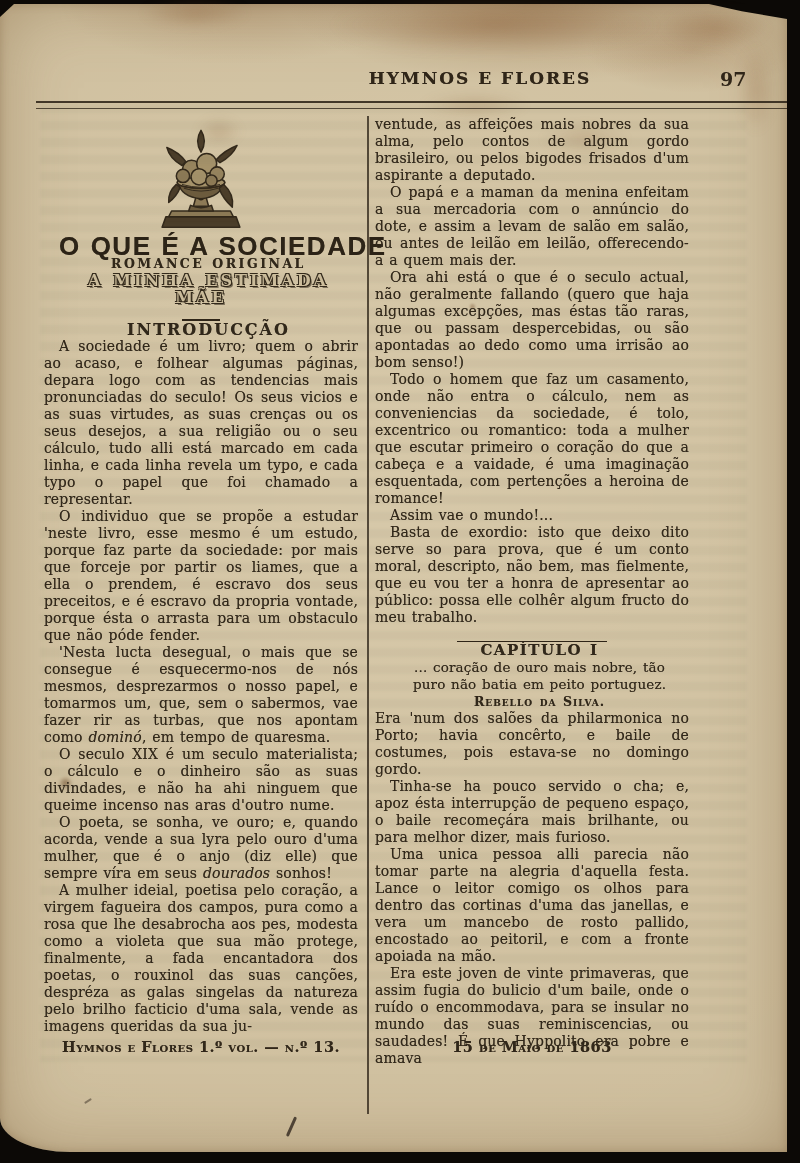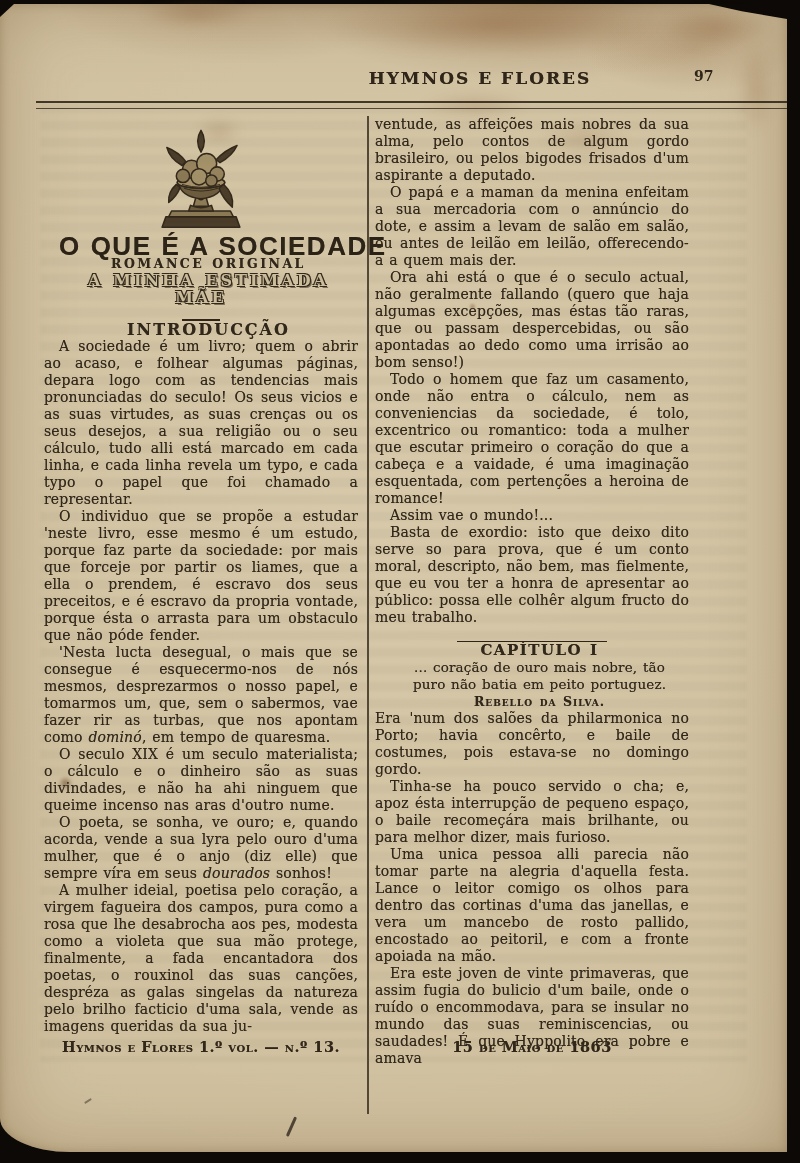--- a/index.html
+++ b/index.html
@@ -34,21 +34,21 @@
   .speck{position:absolute;border-radius:50%;pointer-events:none;}
   .penmark{position:absolute;background:#392f24;border-radius:2px;}
 
   
   .journal-title{
     position:absolute;top:64px;left:170px;width:620px;text-align:center;
     font-size:17px;font-weight:bold;letter-spacing:2px;color:#2f2518;
     text-shadow:0 0 .5px rgba(47,37,24,.65);
   }
   .page-number{
-    position:absolute;top:64px;left:694px;font-size:14px;font-weight:bold;color:#2f2518;
+    position:absolute;top:64px;left:720px;font-size:19px;font-weight:bold;color:#2f2518;
   }
   .head-rule{
     position:absolute;top:97px;left:36px;width:751px;height:5px;
     border-top:2.5px solid rgba(47,37,24,.88);
     border-bottom:1px solid rgba(47,37,24,.8);
   }
   .col-divider{
     position:absolute;left:367px;top:112px;width:1.6px;height:998px;
     background:rgba(47,37,24,.78);
   }

